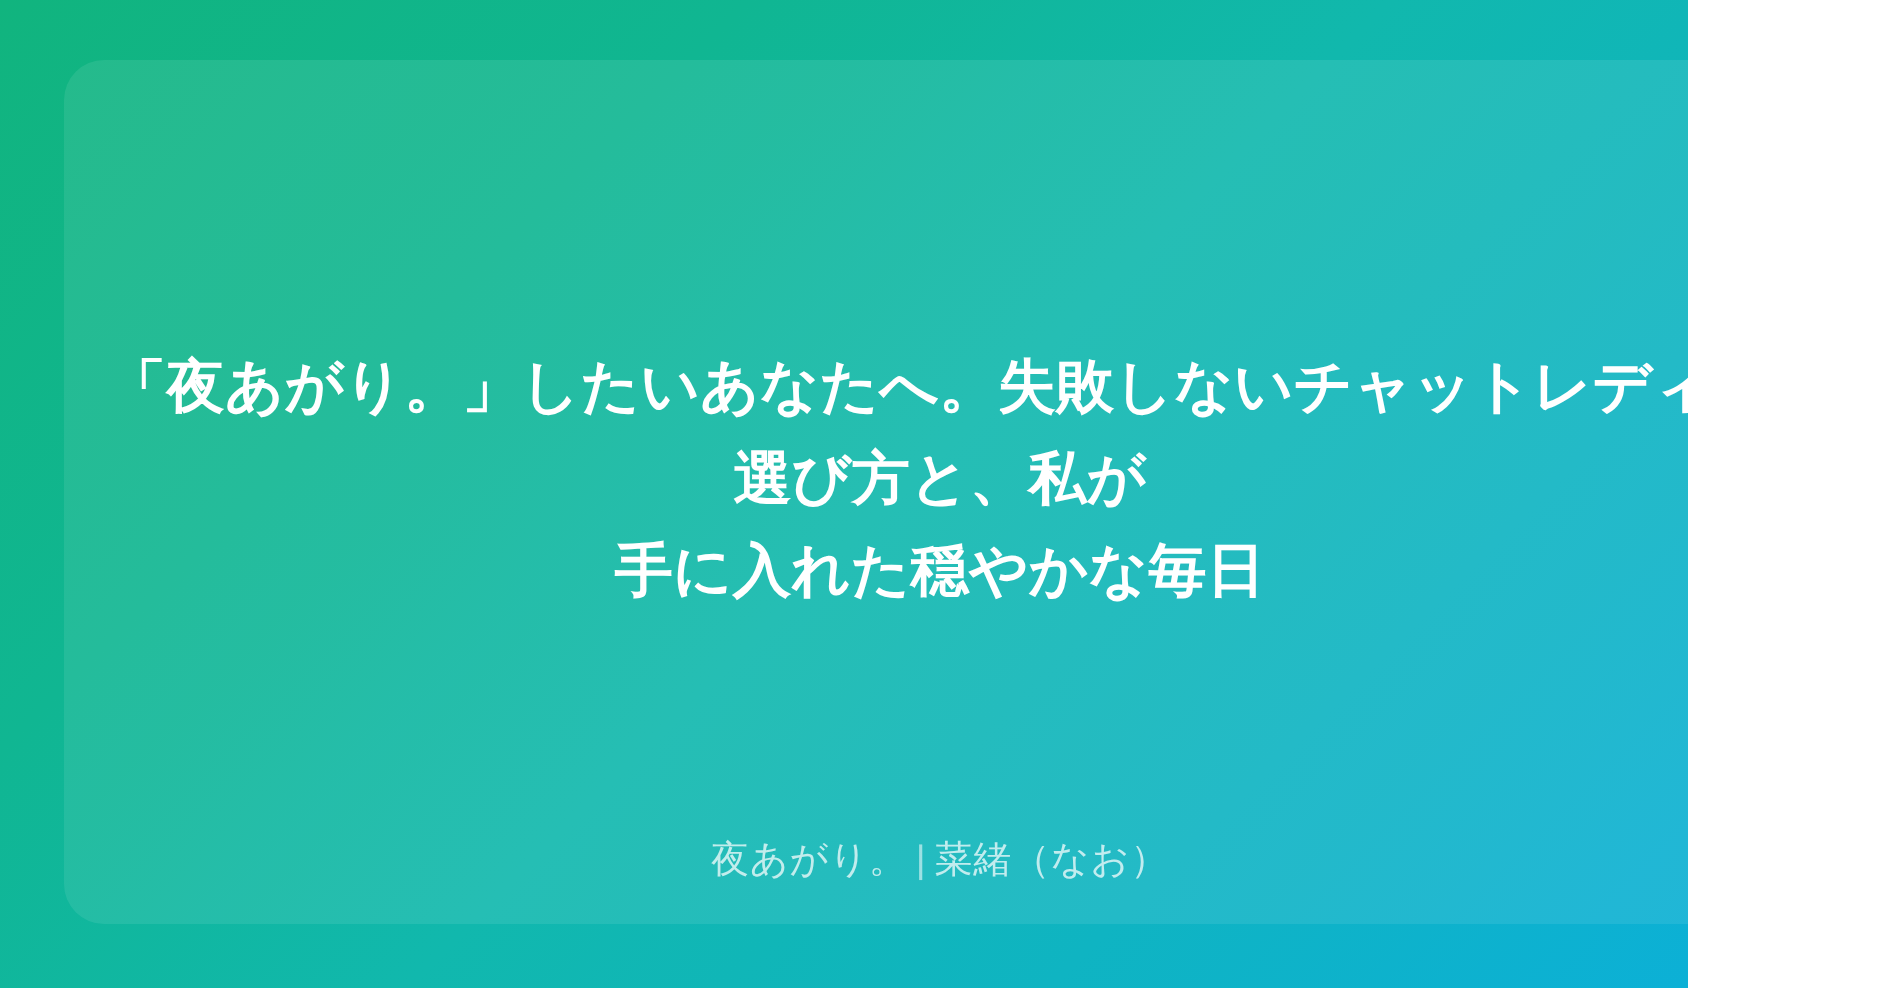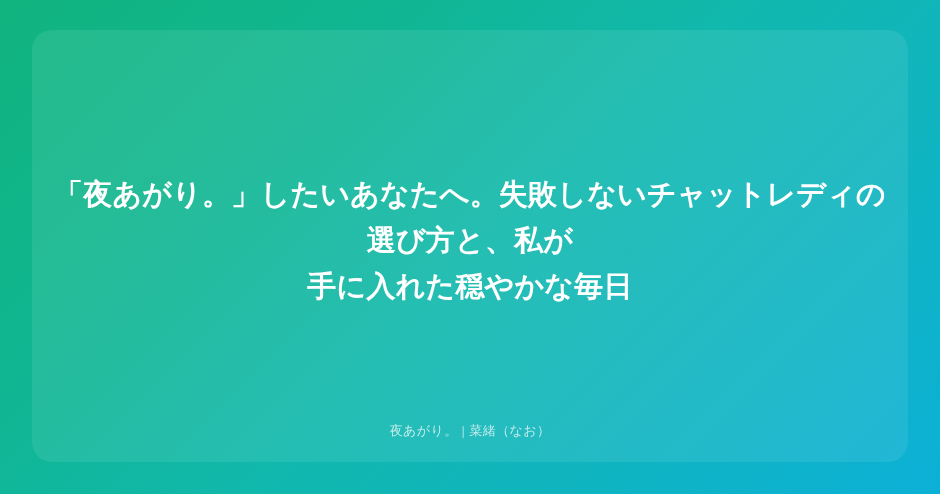--- a/index.html
+++ b/index.html
@@ -9,21 +9,21 @@
   body {
     width: 940px;
     height: 494px;
     overflow: hidden;
     font-family: "Liberation Sans", "DejaVu Sans", sans-serif;
   }
 
   
   #ogp-canvas {
     position: relative;
-    width: 940px;
+    width: 844px;
     height: 494px;
     box-sizing: border-box;
     background: linear-gradient(
         135deg,
         #11b47e 0%,
         #10b692 28%,
         #11b8ad 52%,
         #0fb4c2 76%,
         #0cb0d6 100%);
   }
@@ -63,21 +63,21 @@
   }
 
   
   #byline {
     position: absolute;
     left: 0;
     right: 0;
     bottom: 22px;
     text-align: center;
     color: rgba(255, 255, 255, 0.72);
-    font-size: 13px;
+    font-size: 19px;
     font-weight: normal;
     line-height: 18px;
     letter-spacing: 0.4px;
   }
   #byline .byline-sep {
     padding: 0 4px;
     color: rgba(255, 255, 255, 0.55);
   }
 </style>
 </head>

